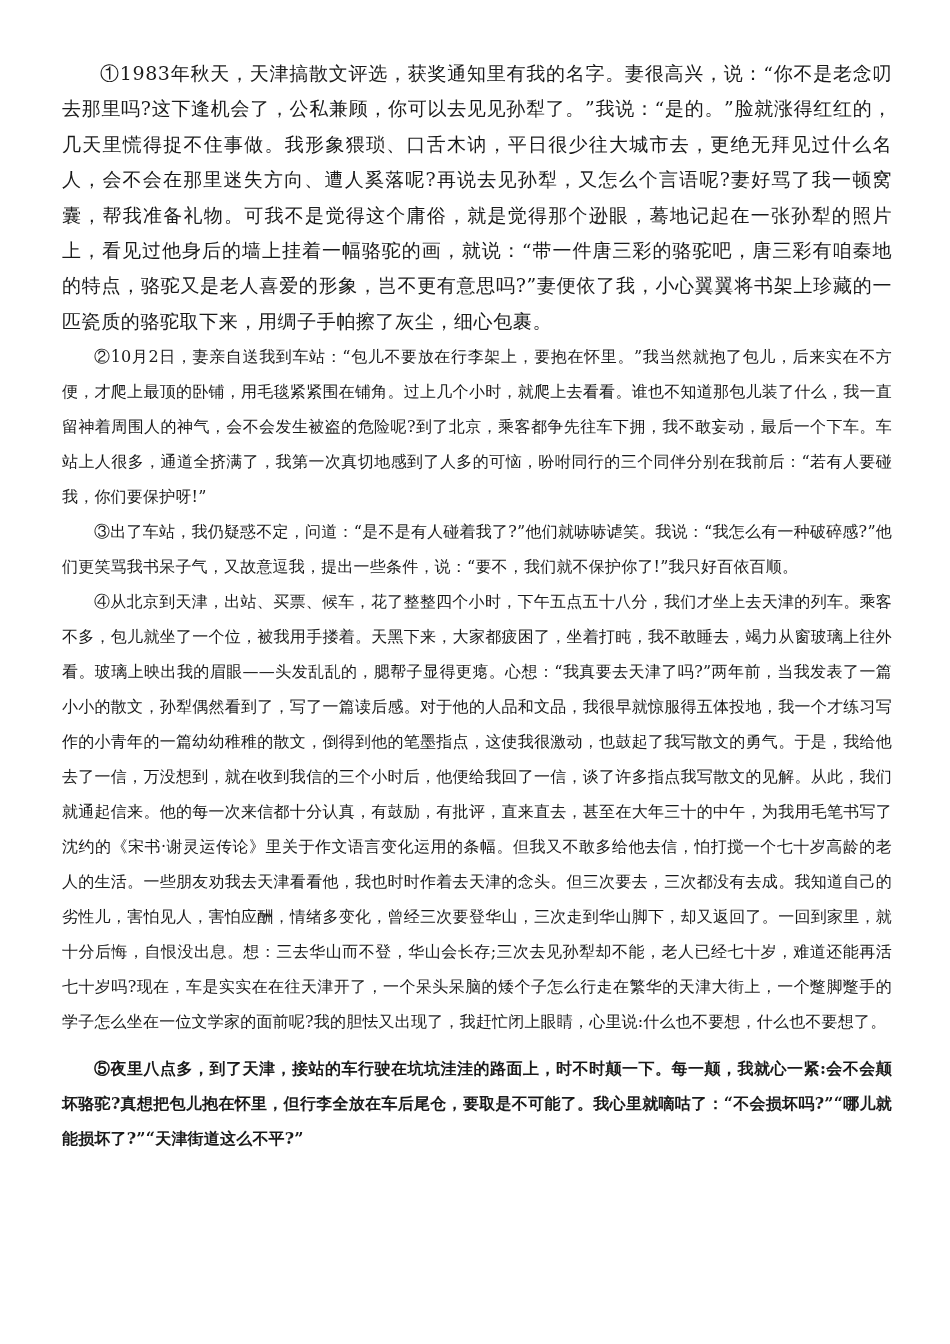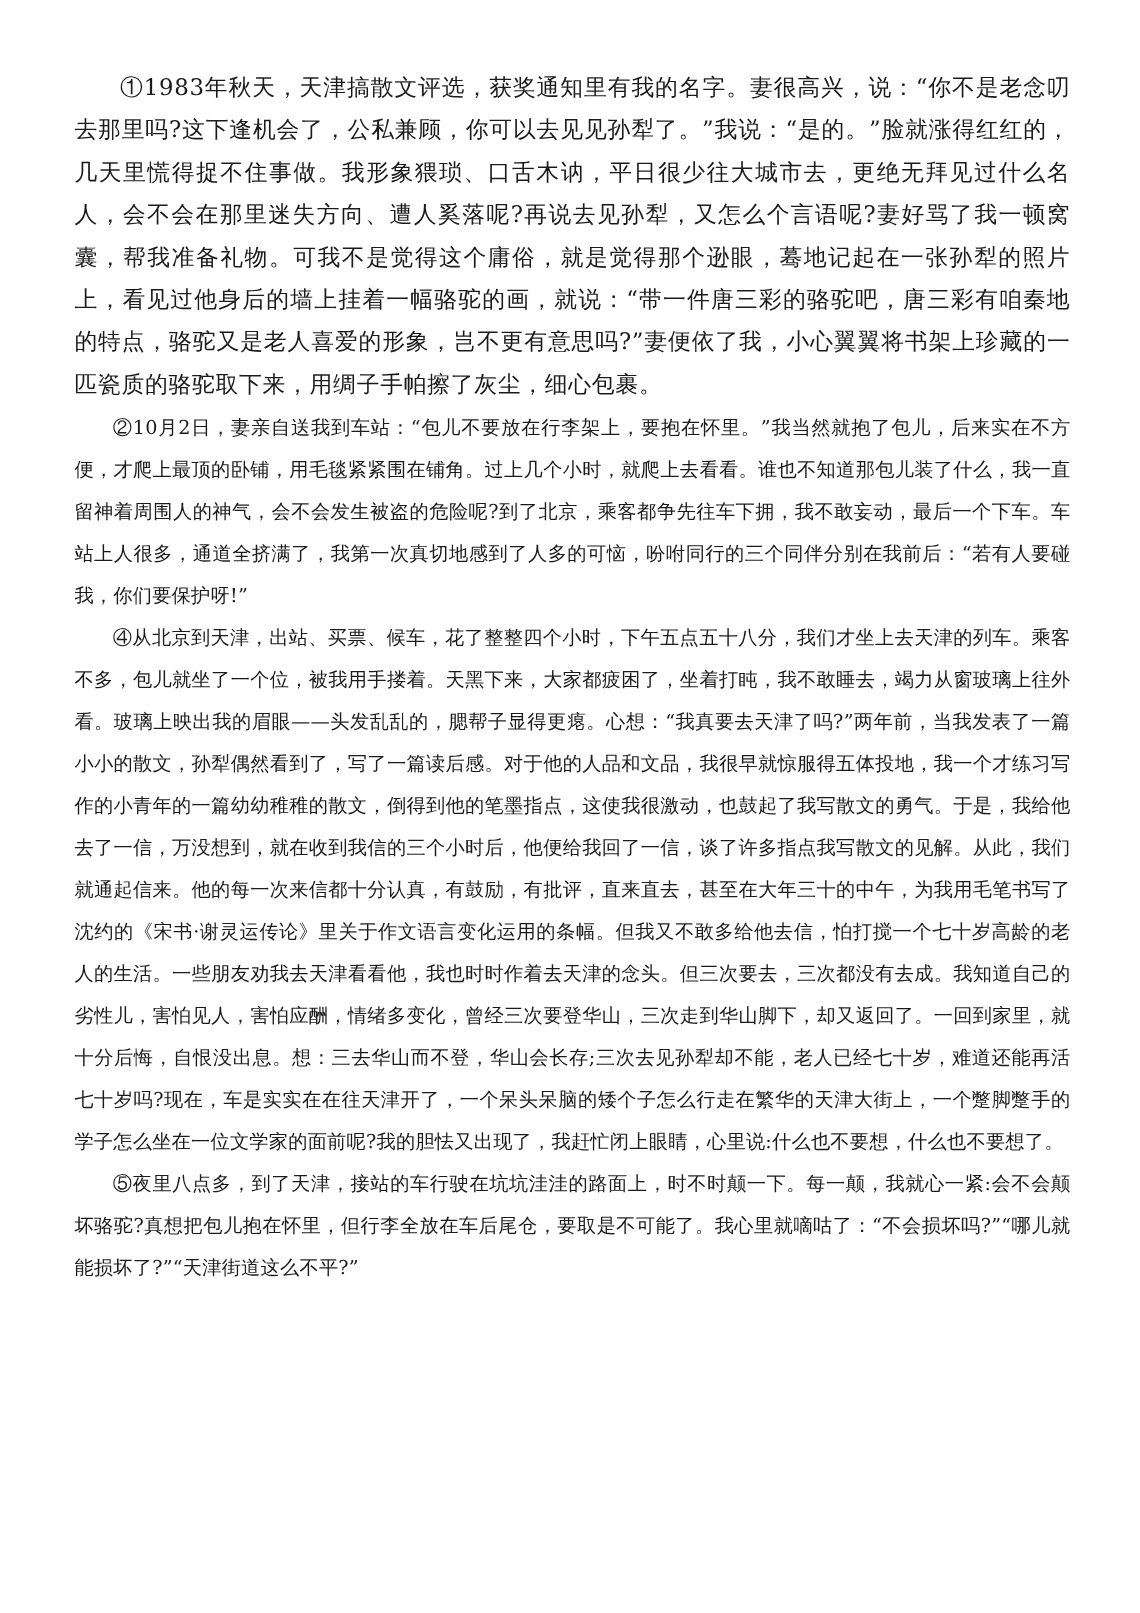--- a/index.html
+++ b/index.html
@@ -30,24 +30,26 @@
       text-align: justify;
       text-justify: inter-ideograph;
       letter-spacing: 0.2px;
     }
     .para.first {
       font-size: 19px;
       letter-spacing: 0.6px;
       line-height: 35.4px;
     }
     .para.p5 {
-      margin-top: 0px;
+      margin-top: 12px;
+      font-weight: bold;
     }
   </style>
 </head>
 <body>
 
 <div class="page">
   <p class="para first">①1983年秋天，天津搞散文评选，获奖通知里有我的名字。妻很高兴，说：“你不是老念叨去那里吗?这下逢机会了，公私兼顾，你可以去见见孙犁了。”我说：“是的。”脸就涨得红红的，几天里慌得捉不住事做。我形象猥琐、口舌木讷，平日很少往大城市去，更绝无拜见过什么名人，会不会在那里迷失方向、遭人奚落呢?再说去见孙犁，又怎么个言语呢?妻好骂了我一顿窝囊，帮我准备礼物。可我不是觉得这个庸俗，就是觉得那个逊眼，蓦地记起在一张孙犁的照片上，看见过他身后的墙上挂着一幅骆驼的画，就说：“带一件唐三彩的骆驼吧，唐三彩有咱秦地的特点，骆驼又是老人喜爱的形象，岂不更有意思吗?”妻便依了我，小心翼翼将书架上珍藏的一匹瓷质的骆驼取下来，用绸子手帕擦了灰尘，细心包裹。</p>
   <p class="para">②10月2日，妻亲自送我到车站：“包儿不要放在行李架上，要抱在怀里。”我当然就抱了包儿，后来实在不方便，才爬上最顶的卧铺，用毛毯紧紧围在铺角。过上几个小时，就爬上去看看。谁也不知道那包儿装了什么，我一直留神着周围人的神气，会不会发生被盗的危险呢?到了北京，乘客都争先往车下拥，我不敢妄动，最后一个下车。车站上人很多，通道全挤满了，我第一次真切地感到了人多的可恼，吩咐同行的三个同伴分别在我前后：“若有人要碰我，你们要保护呀!”</p>
+  <p class="para">③出了车站，我仍疑惑不定，问道：“是不是有人碰着我了?”他们就哧哧谑笑。我说：“我怎么有一种破碎感?”他们更笑骂我书呆子气，又故意逗我，提出一些条件，说：“要不，我们就不保护你了!”我只好百依百顺。</p>
   <p class="para">④从北京到天津，出站、买票、候车，花了整整四个小时，下午五点五十八分，我们才坐上去天津的列车。乘客不多，包儿就坐了一个位，被我用手搂着。天黑下来，大家都疲困了，坐着打盹，我不敢睡去，竭力从窗玻璃上往外看。玻璃上映出我的眉眼——头发乱乱的，腮帮子显得更瘪。心想：“我真要去天津了吗?”两年前，当我发表了一篇小小的散文，孙犁偶然看到了，写了一篇读后感。对于他的人品和文品，我很早就惊服得五体投地，我一个才练习写作的小青年的一篇幼幼稚稚的散文，倒得到他的笔墨指点，这使我很激动，也鼓起了我写散文的勇气。于是，我给他去了一信，万没想到，就在收到我信的三个小时后，他便给我回了一信，谈了许多指点我写散文的见解。从此，我们就通起信来。他的每一次来信都十分认真，有鼓励，有批评，直来直去，甚至在大年三十的中午，为我用毛笔书写了沈约的《宋书·谢灵运传论》里关于作文语言变化运用的条幅。但我又不敢多给他去信，怕打搅一个七十岁高龄的老人的生活。一些朋友劝我去天津看看他，我也时时作着去天津的念头。但三次要去，三次都没有去成。我知道自己的劣性儿，害怕见人，害怕应酬，情绪多变化，曾经三次要登华山，三次走到华山脚下，却又返回了。一回到家里，就十分后悔，自恨没出息。想：三去华山而不登，华山会长存;三次去见孙犁却不能，老人已经七十岁，难道还能再活七十岁吗?现在，车是实实在在往天津开了，一个呆头呆脑的矮个子怎么行走在繁华的天津大街上，一个蹩脚蹩手的学子怎么坐在一位文学家的面前呢?我的胆怯又出现了，我赶忙闭上眼睛，心里说:什么也不要想，什么也不要想了。</p>
   <p class="para p5">⑤夜里八点多，到了天津，接站的车行驶在坑坑洼洼的路面上，时不时颠一下。每一颠，我就心一紧:会不会颠坏骆驼?真想把包儿抱在怀里，但行李全放在车后尾仓，要取是不可能了。我心里就嘀咕了：“不会损坏吗?”“哪儿就能损坏了?”“天津街道这么不平?”</p>
 </div>
 
 </body></html>

